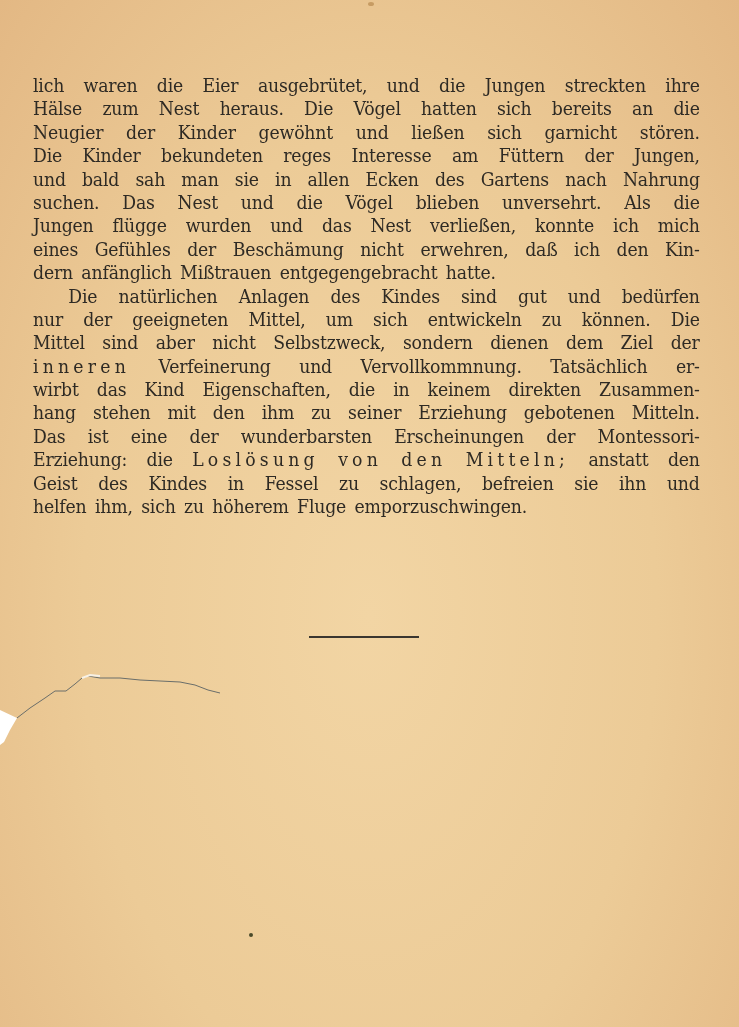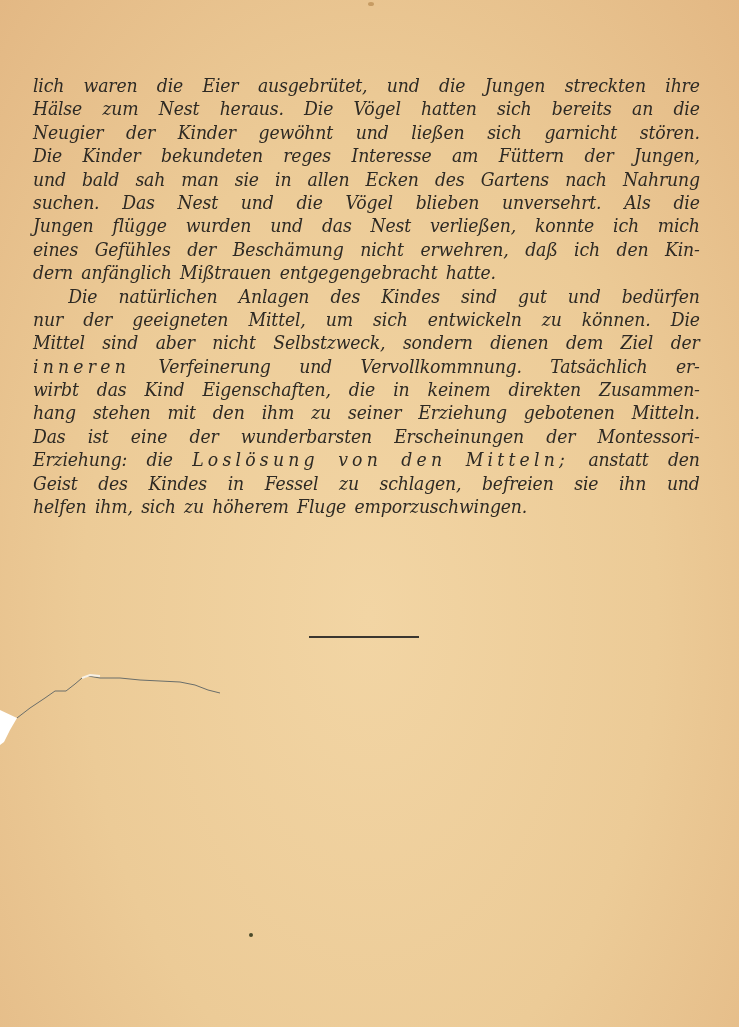--- a/index.html
+++ b/index.html
@@ -11,21 +11,21 @@
     height: 1027px;
     overflow: hidden;
     position: relative;
     background: radial-gradient(ellipse at 50% 60%, #f2d5a4 0%, #eccb97 55%, #e3b884 100%);
     font-family: "DejaVu Serif", "Liberation Serif", serif;
     color: #2e2a24;
   }
   .page {
     position: absolute;
     left: 0; top: 0;
-    width: 739px; height: 1027px; font-style: italic;
+    width: 739px; height: 1027px;
   }
   .text-block {
     position: absolute;
     left: 33px;
     top: 74px;
     width: 667px;
   }
   .line {
     height: 23.4px;
     line-height: 23.4px;

